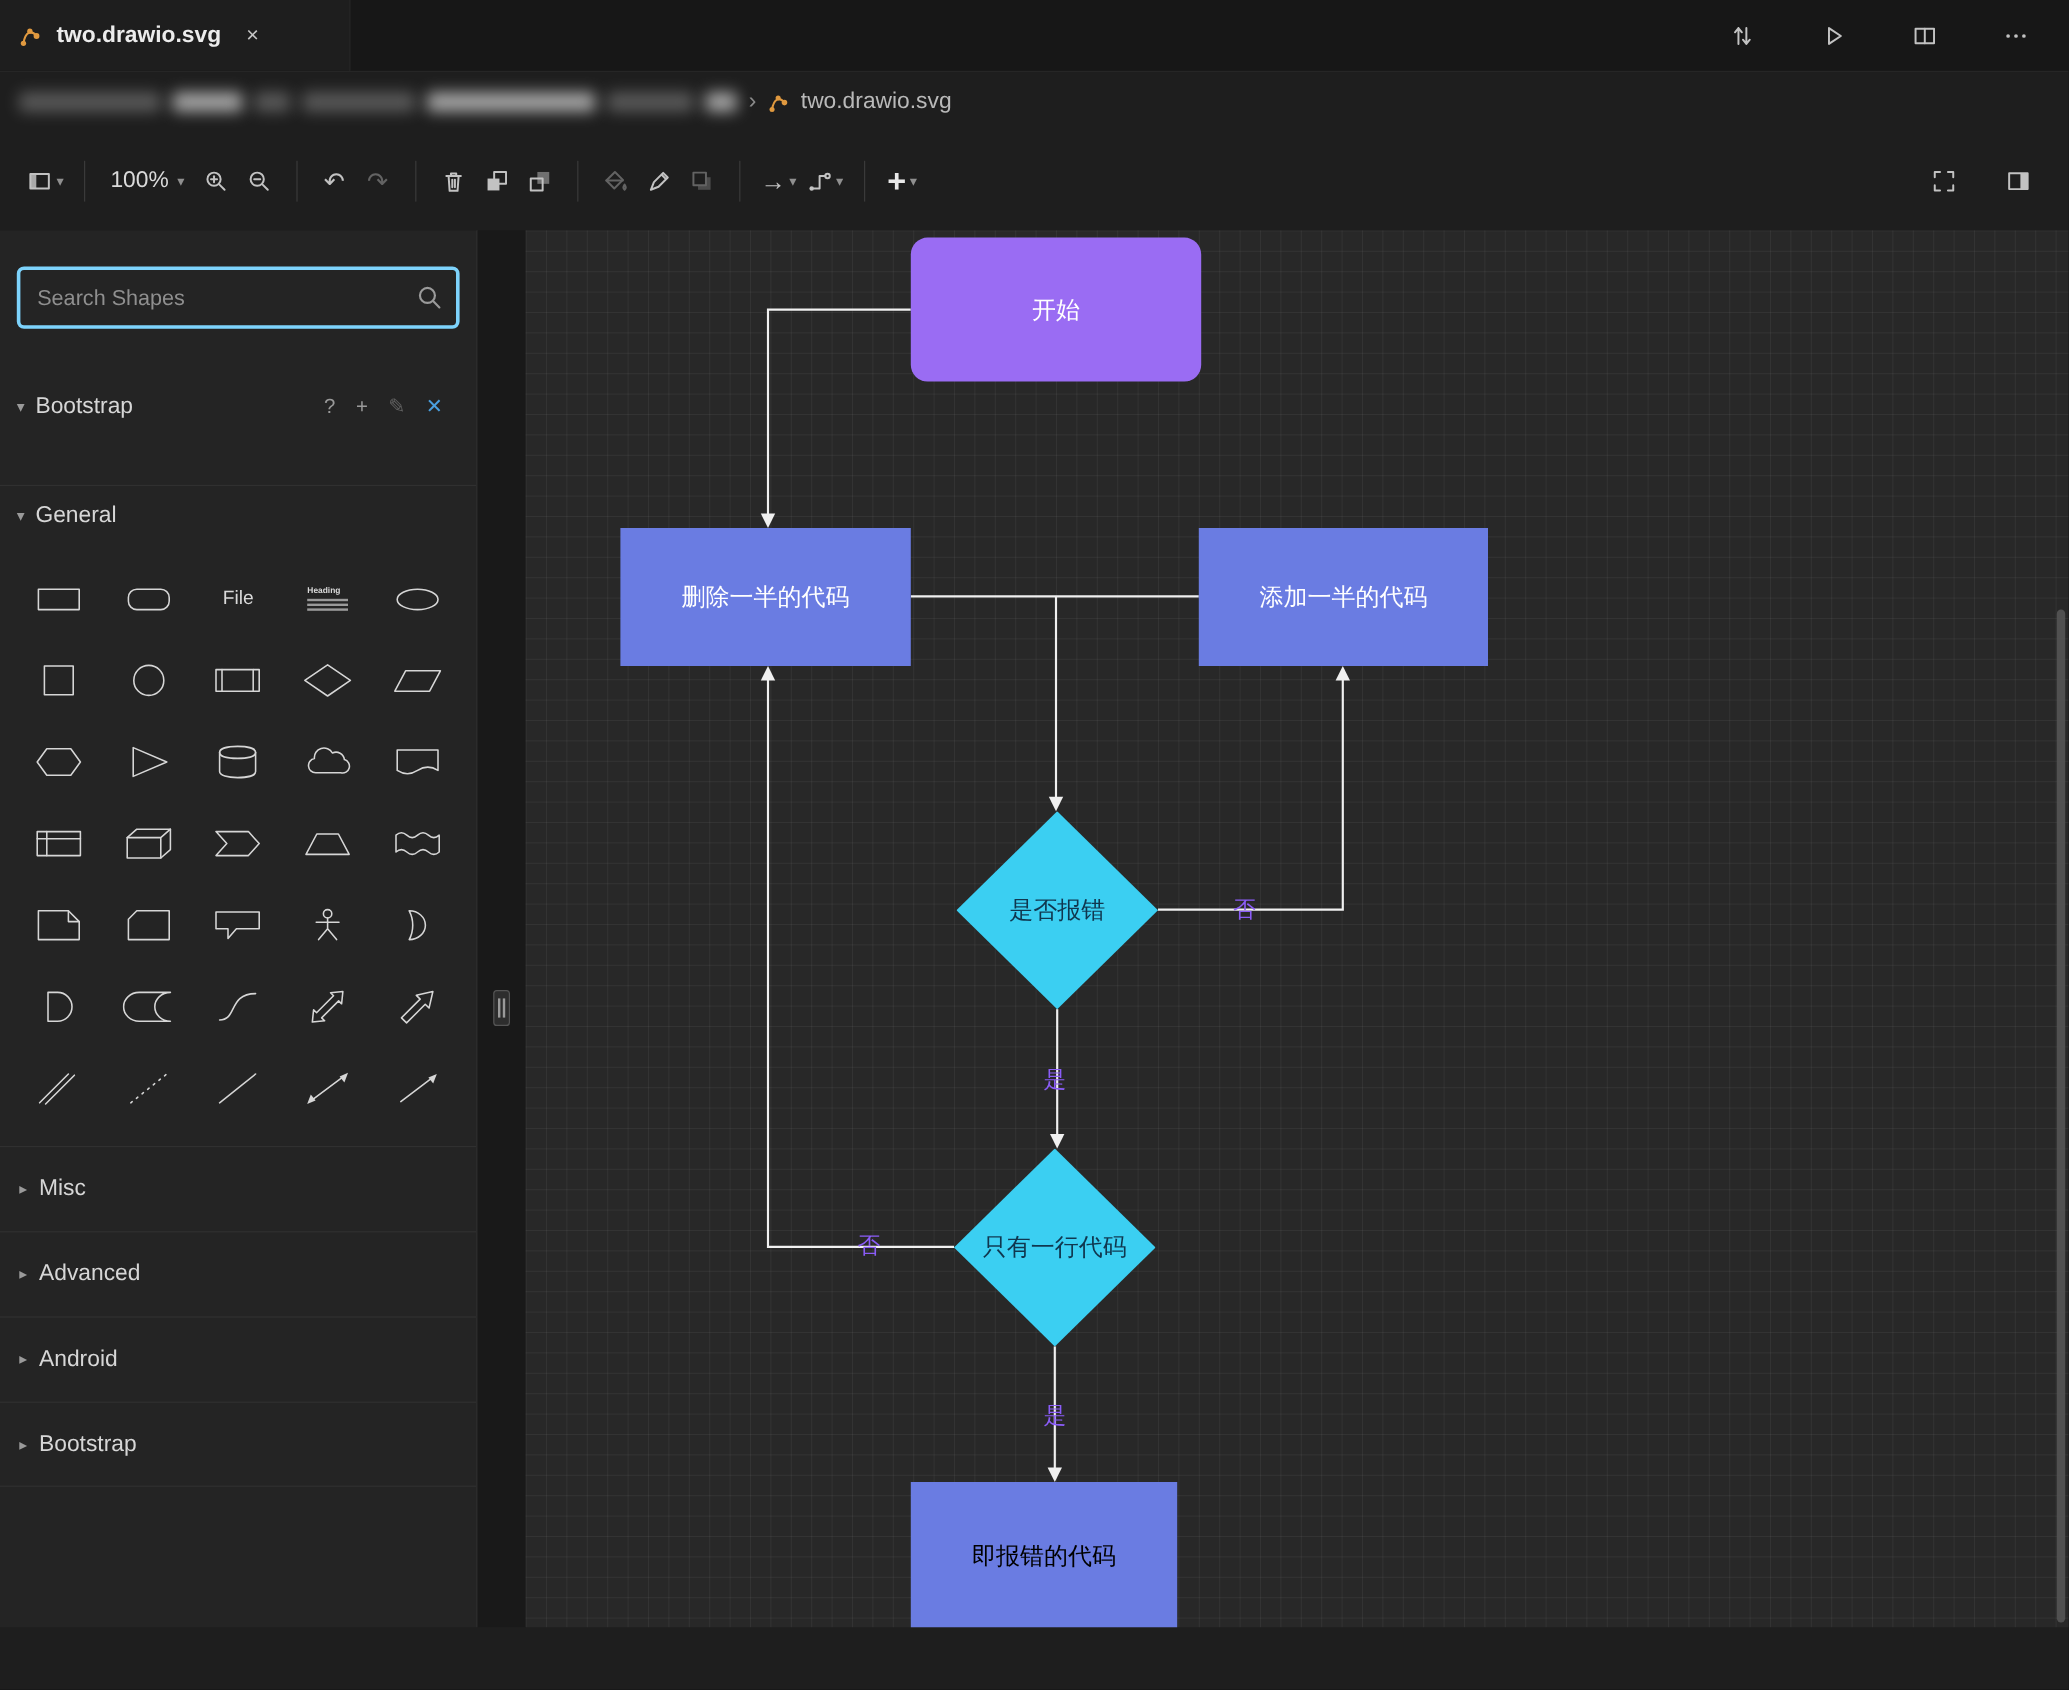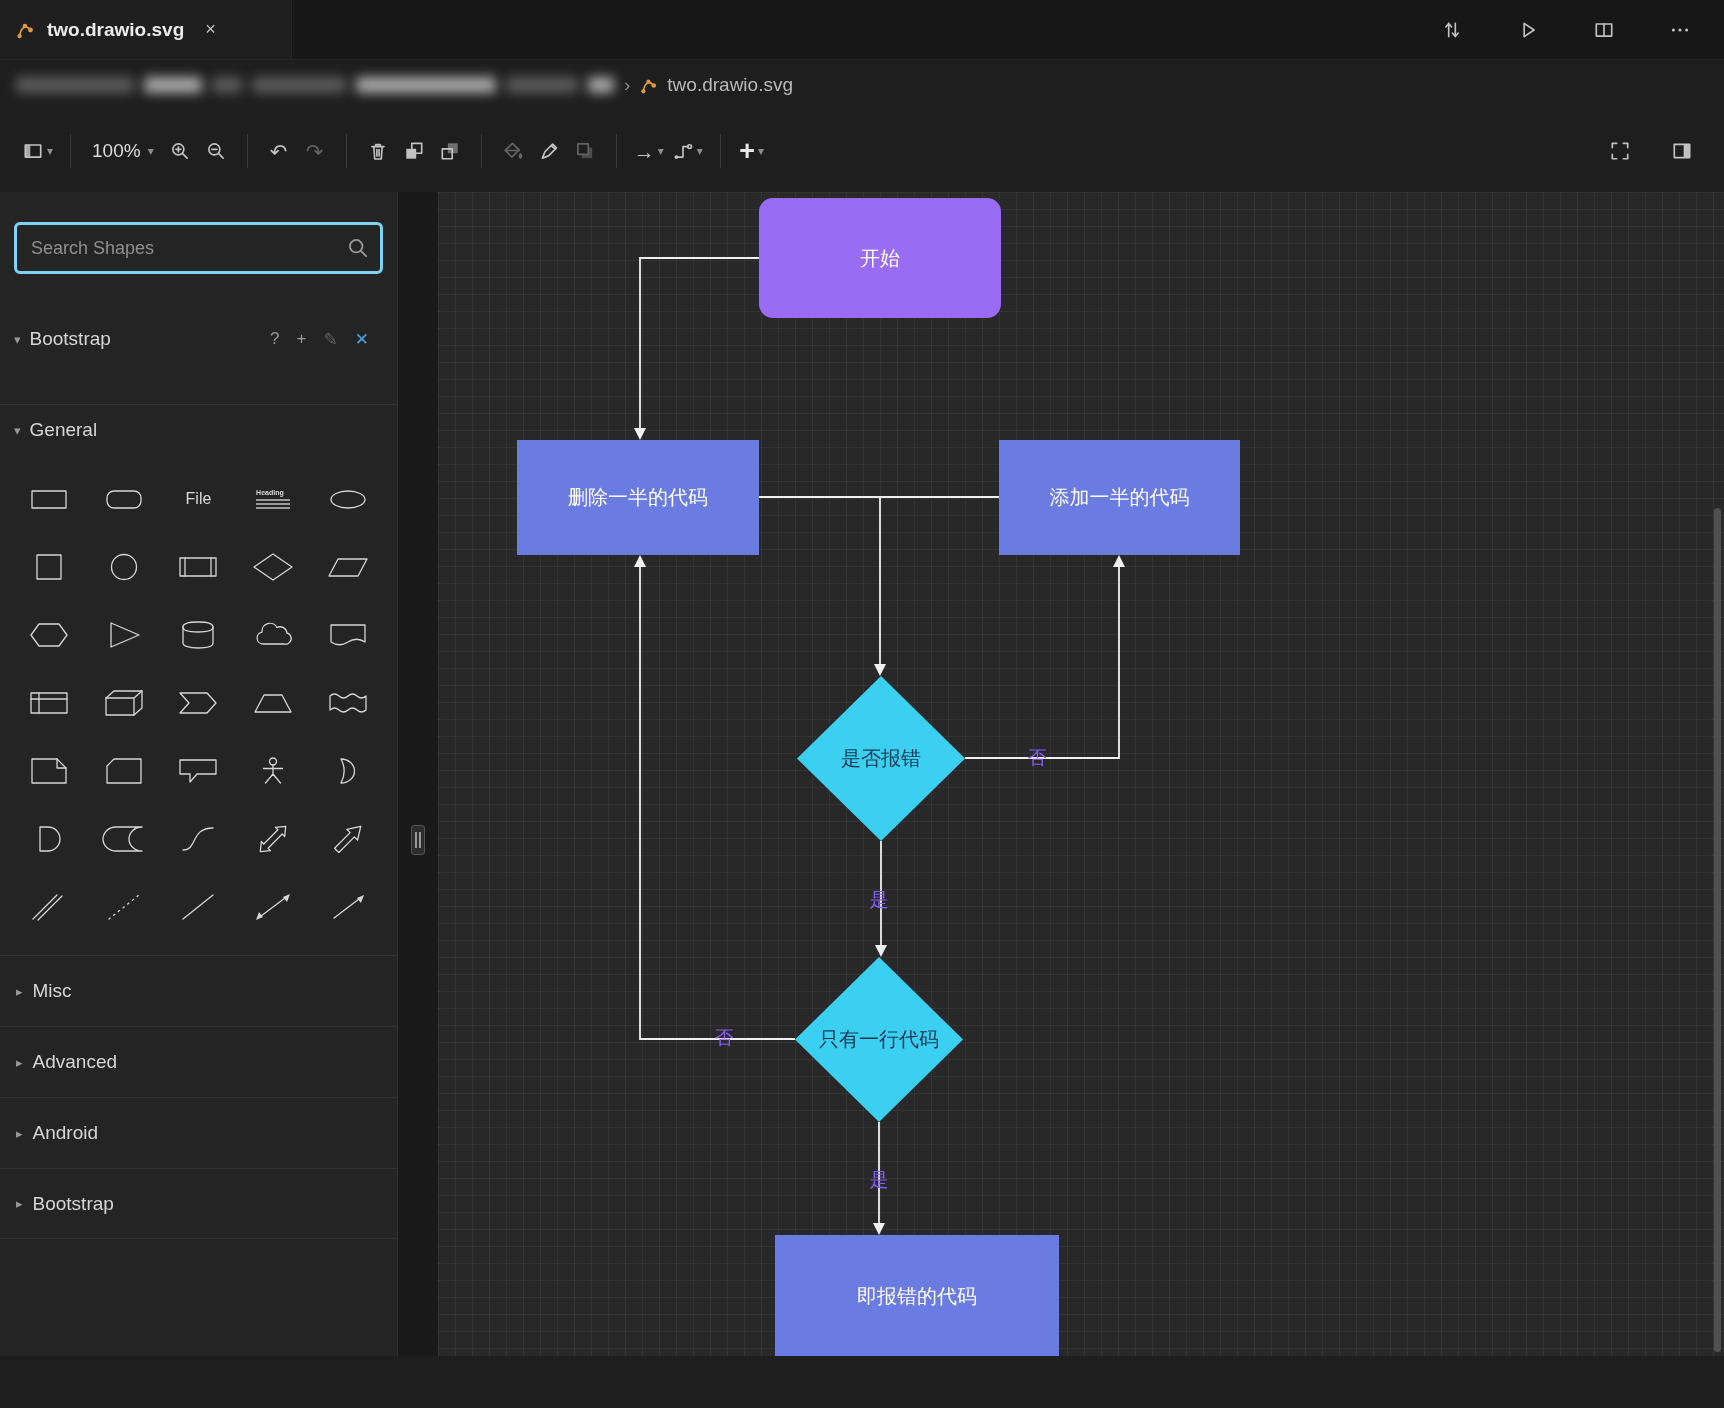--- a/index.html
+++ b/index.html
@@ -534,21 +534,21 @@
 
         <line class="edge-line" x1="441" y1="930" x2="441" y2="1032"></line>
         <polygon class="edge-head" points="435,1031 447,1031 441,1043"></polygon>
       </svg>
 
       <div class="fc-node fc-round" style="left: 321px; top: 6px; width: 242px; height: 120px; background: rgb(154, 108, 243); color: #ffffff;">开始</div>
       <div class="fc-node" style="left: 79px; top: 248px; width: 242px; height: 115px; background: rgb(106, 124, 226); color: rgb(255, 255, 255);">删除一半的代码</div>
       <div class="fc-node" style="left: 561px; top: 248px; width: 241px; height: 115px; background: rgb(106, 124, 226); color: rgb(255, 255, 255);">添加一半的代码</div>
       <div class="fc-node fc-diamond" style="left: 359px; top: 484px; width: 168px; height: 165px; background: rgb(59, 207, 242); color: rgb(16, 55, 79);">是否报错</div>
       <div class="fc-node fc-diamond" style="left: 357px; top: 765px; width: 168px; height: 165px; background: rgb(59, 207, 242); color: rgb(16, 55, 79);">只有一行代码</div>
-      <div class="fc-node" style="left: 321px; top: 1043px; width: 284px; height: 122px; background: rgb(106, 124, 226); color: #ffffff; margin-left: 16px;">即报错的代码</div>
+      <div class="fc-node" style="left: 321px; top: 1043px; width: 222px; height: 122px; background: rgb(106, 124, 226); color: #000000;">即报错的代码</div>
 
       <div class="edge-label" style="left: 599px; top: 566px; color: rgb(138, 92, 246);">否</div>
       <div class="edge-label" style="left: 441px; top: 708px; color: rgb(138, 92, 246);">是</div>
       <div class="edge-label" style="left: 286px; top: 846px; color: rgb(138, 92, 246);">否</div>
       <div class="edge-label" style="left: 441px; top: 988px; color: rgb(138, 92, 246);">是</div>
 
       <div class="vscroll-track">
         <div class="vscroll-thumb"></div>
       </div>
     </div>

